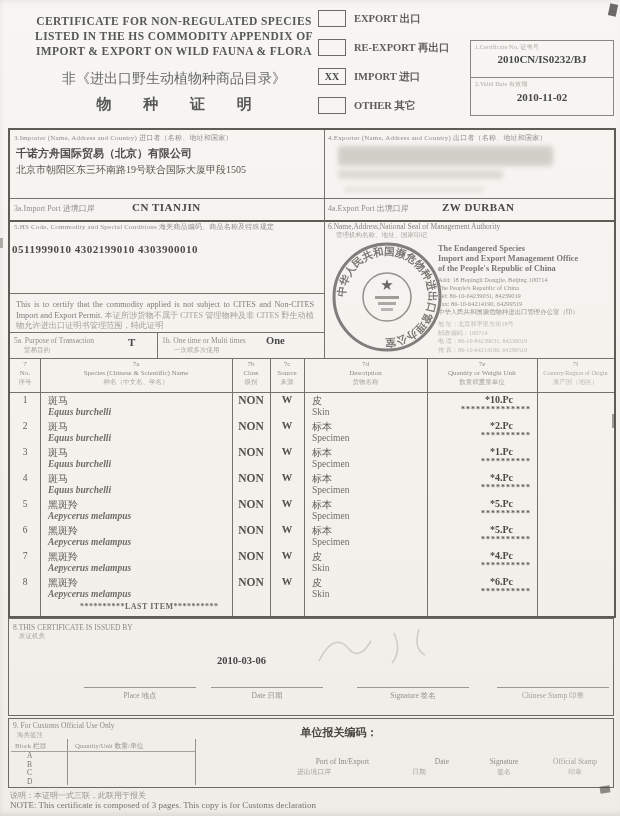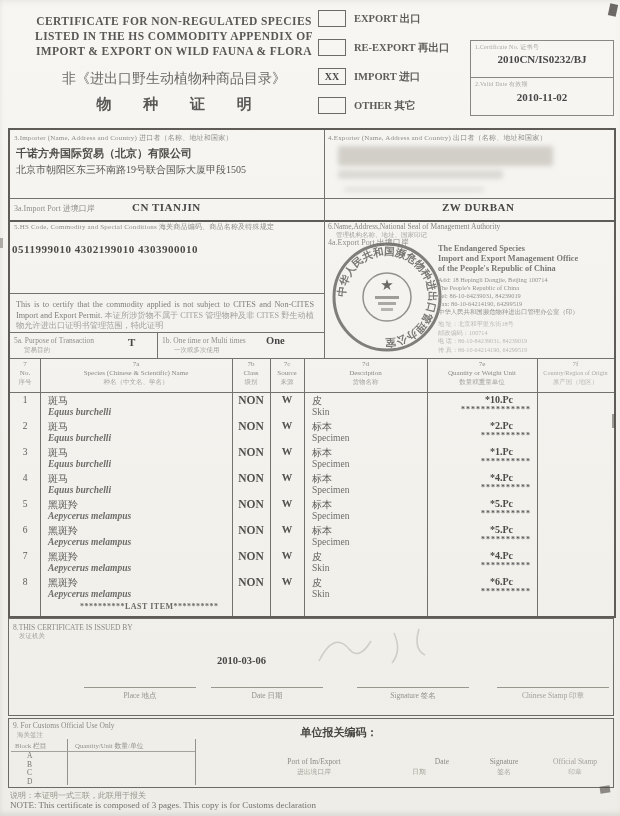--- a/index.html
+++ b/index.html
@@ -72,21 +72,21 @@
     <div class="abs" style="left:6px;top:16px;font-size:11px;font-weight:600;color:#4e4d4a;">千诺方舟国际贸易（北京）有限公司</div>
     <div class="abs" style="left:6px;top:33px;font-size:10px;color:#56554f;">北京市朝阳区东三环南路19号联合国际大厦甲段1505</div>
 
     <div class="abs lbl" style="left:318px;top:3px;">4.Exporter (Name, Address and Country) 出口者（名称、地址和国家）</div>
     <div class="blur-block" style="left:328px;top:16px;width:215px;height:20px;"></div>
     <div class="blur-block" style="left:328px;top:40px;width:165px;height:9px;opacity:.55;"></div>
     <div class="blur-block" style="left:334px;top:57px;width:140px;height:5px;opacity:.4;"></div>
 
     <div class="abs" style="left:4px;top:73px;font-size:8px;color:#8f8e8a;">3a.Import Port 进境口岸</div>
     <div class="abs val" style="left:122px;top:71px;font-size:11px;letter-spacing:.5px;">CN TIANJIN</div>
-    <div class="abs" style="left:318px;top:73px;font-size:8px;color:#8f8e8a;margin-top:34px;">4a.Export Port 出境口岸</div>
+    <div class="abs" style="left:318px;top:73px;font-size:8px;color:#8f8e8a;">4a.Export Port 出境口岸</div>
     <div class="abs val" style="left:432px;top:71px;font-size:11px;letter-spacing:.5px;">ZW DURBAN</div>
 
     <div class="abs lbl" style="left:4px;top:93px;width:304px;line-height:8px;">5.HS Code, Commodity and Special Conditions 海关商品编码、商品名称及特殊规定</div>
     <div class="abs" style="left:2px;top:113px;font-size:11px;font-weight:600;color:#4c4b47;letter-spacing:.5px;">0511999010 4302199010 4303900010</div>
 
     <div class="abs" style="left:6px;top:170px;width:298px;font-size:8.2px;line-height:10.5px;color:#7e7d79;text-align:justify;">
       <span>This is to certify that the commodity applied is not subject to CITES and Non-CITES Import and Export Permit.</span>
       <span style="color:#a3a19b;">本证所涉货物不属于 CITES 管理物种及非 CITES 野生动植物允许进出口证明书管理范围，特此证明</span>
     </div>
 
@@ -293,21 +293,21 @@
     <div class="vline" style="left:58px;top:20px;height:46px;background:#95928b;"></div>
     <div class="vline" style="left:186px;top:20px;height:46px;background:#95928b;"></div>
     <div class="hline" style="left:2px;top:32px;width:184px;background:#a5a29b;"></div>
     <div class="abs" style="left:18px;top:33px;font-size:7.5px;color:#77766f;line-height:8.5px;">
       <div>A</div>
       <div>B</div>
       <div>C</div>
       <div>D</div>
     </div>
 
-    <div class="abs" style="left:250px;top:38px;width:110px;text-align:center;font-size:7.5px;color:#8b8a85;">Port of Im/Export</div>
+    <div class="abs" style="left:250px;top:38px;width:110px;text-align:right;font-size:7.5px;color:#8b8a85;">Port of Im/Export</div>
     <div class="abs" style="left:250px;top:48px;width:110px;text-align:center;font-size:6.8px;color:#a5a29b;">进出境口岸</div>
     <div class="abs" style="left:380px;top:38px;width:60px;text-align:right;font-size:7.5px;color:#8b8a85;">Date</div>
     <div class="abs" style="left:380px;top:48px;width:60px;text-align:center;font-size:6.8px;color:#a5a29b;">日期</div>
     <div class="abs" style="left:460px;top:38px;width:70px;text-align:center;font-size:7.5px;color:#8b8a85;">Signature</div>
     <div class="abs" style="left:460px;top:48px;width:70px;text-align:center;font-size:6.8px;color:#a5a29b;">签名</div>
     <div class="abs" style="left:530px;top:38px;width:72px;text-align:center;font-size:7.5px;color:#a5a29b;">Official Stamp</div>
     <div class="abs" style="left:530px;top:48px;width:72px;text-align:center;font-size:6.8px;color:#b3b0a9;">印章</div>
   </div>
 
   <div class="abs" style="left:10px;top:790px;font-size:8px;color:#97948d;">说明：本证明一式三联，此联用于报关</div>

